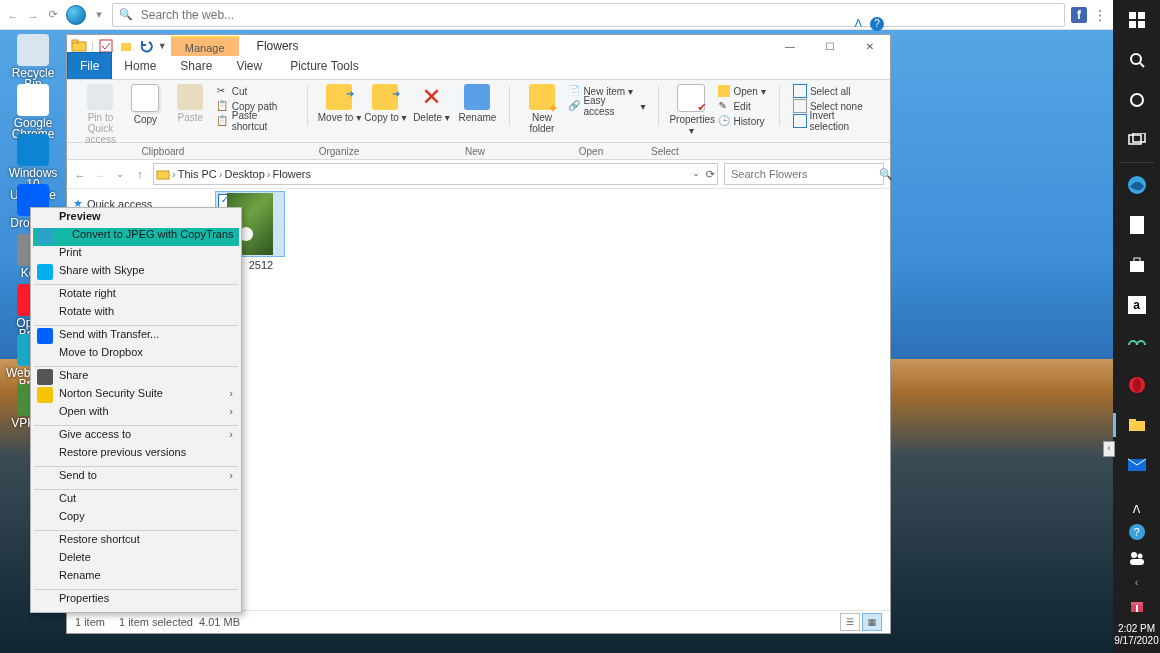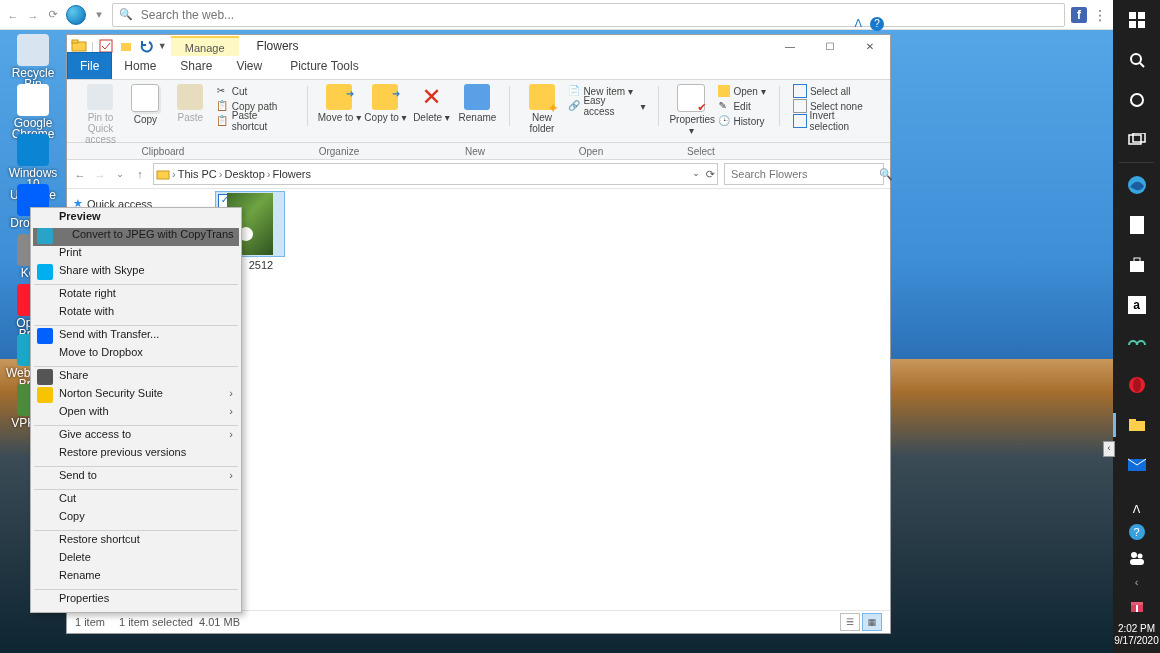--- a/index.html
+++ b/index.html
@@ -50,21 +50,21 @@
   .explorer {
     position: absolute; left: 66px; top: 34px; width: 825px; height: 600px;
     background: #fff; border: 1px solid #9e9e9e; box-sizing: border-box;
     display: flex; flex-direction: column;
   }
   .titlebar { height: 22px; display:flex; align-items:center;
     background:#fff; }
   .qat { display:flex; align-items:center; gap:4px; padding:0 4px; }
   .qat-icn { width:16px; height:16px; display:flex; align-items:center;
     justify-content:center; }
-  .manage { background:#fef9c3; color:#555; padding:4px 14px 2px;
+  .manage { background:#fdba74; color:#555; padding:4px 14px 2px;
     border-top:2px solid #ffd24d; font-size:11px; }
   .title-text { margin-left:18px; color:#333; font-size:12px; }
   .winbtns { margin-left:auto; display:flex; }
   .winbtn { width:40px; height:22px; display:flex; align-items:center;
     justify-content:center; color:#555; font-size:10px; }
   .tabrow { height:22px; display:flex; align-items:flex-end;
     border-bottom:1px solid #d9d9d9; background:#fff; }
   .tab { padding:6px 12px; font-size:12px; color:#444; }
   .tab.file { background:#1979ca; color:#fff; border:1px solid #1666ab;
     border-bottom:none; }
@@ -139,21 +139,21 @@
   
   .ctx {
     position:absolute; left:30px; top:207px; width:206px;
     background:#f2f2f2; border:1px solid #b5b5b5;
     box-shadow:3px 3px 6px rgba(0,0,0,.25);
     font-size:11px; color:#1a1a1a; padding:2px;
   }
   .ctx .row { display:flex; align-items:flex-start; height:18px;
     padding:0 20px 0 26px; position:relative; white-space:nowrap; }
   .ctx .row.bold { font-weight:600; }
-  .ctx .row.hover { background:#737373;padding-left:39px; }
+  .ctx .row.hover { background:#14b8a6;padding-left:39px; }
   .ctx .row .ico { position:absolute; left:4px; width:16px; height:16px;
     border-radius:2px; }
   .ctx .row .arr { position:absolute; right:6px; color:#5a5a5a; }
   .ctx hr { border:none; border-top:1px solid #d0d0d0; margin:2px 1px; }
 
   
   .winbar {
     position:absolute; right:0; top:0; width:47px; height:653px;
     background:#1f1f1f;
   }
@@ -385,21 +385,21 @@
               </div>
           </div>
         </div>
       </div>
     </div>
     <div class="bottom-labels">
       <div style="width:192px;text-align:center">Clipboard</div>
       <div style="width:160px;text-align:center">Organize</div>
       <div style="width:112px;text-align:center">New</div>
       <div style="width:120px;text-align:center">Open</div>
-      <div style="width:100px;text-align:center">Select</div>
+      <div style="width:100px;">Select</div>
     </div>
 
     <div class="addr">
       <span class="nav">←</span>
       <span class="nav" style="opacity:.4">→</span>
       <span class="nav" style="font-size:9px">⌄</span>
       <span class="nav">↑</span>
       <div class="crumb-box">
         <span>
           <svg width="14" height="14">

